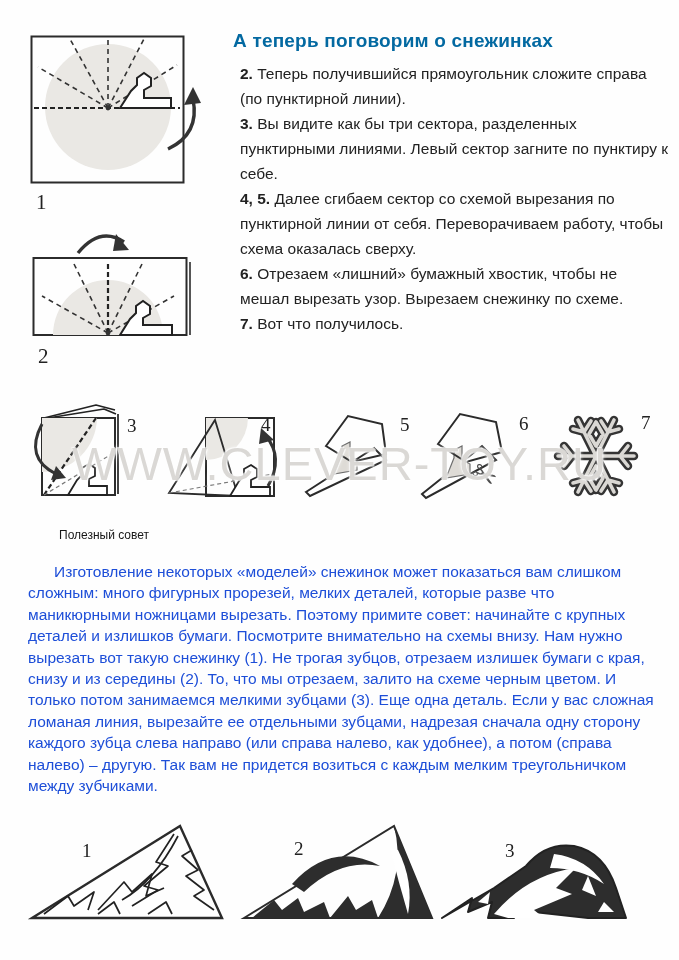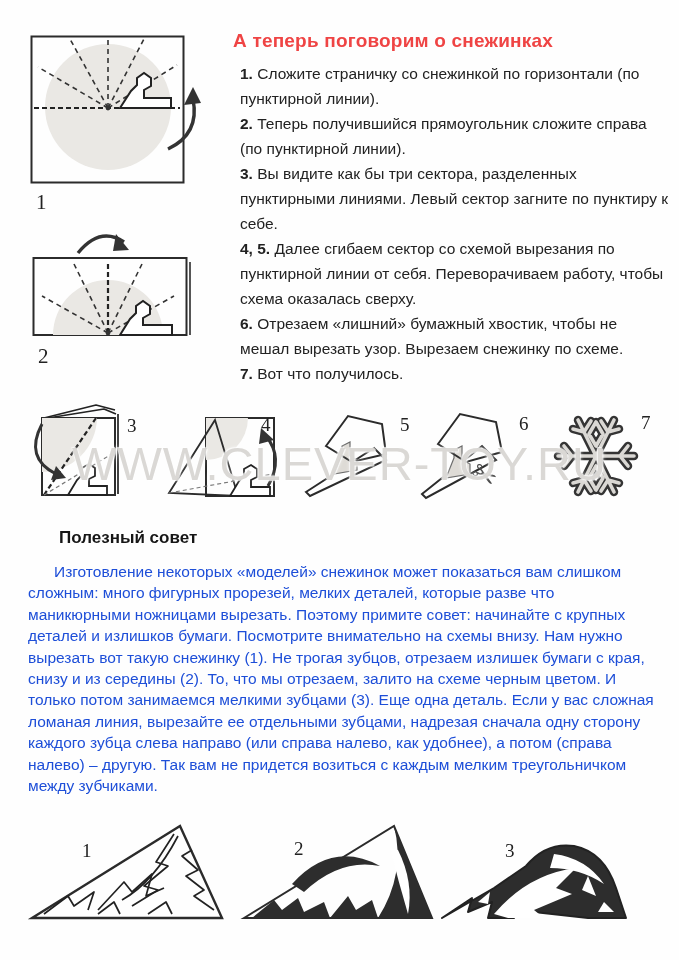--- a/index.html
+++ b/index.html
@@ -1,25 +1,25 @@
 <!DOCTYPE html>
 <html><head>
 <meta charset="utf-8">
 <style>
   html,body{margin:0;padding:0;background:#9a9a9a;}
   .page{
     position:relative;width:679px;height:960px;background:#fefefe;
     font-family:"Liberation Sans",sans-serif;color:#1e1e1e;overflow:hidden;
   }
   .abs{position:absolute;}
-  .title{font-size:19px;font-weight:bold;letter-spacing:.2px;color:#ef4444;}
+  .title{font-size:19px;font-weight:bold;letter-spacing:.2px;color:#0369a1;}
   .instructions{width:428px;}
   .instructions p{margin:0;font-size:15.5px;line-height:25px;color:#222;}
   .instructions .num{font-weight:bold;}
-  .tip-heading{font-size:17px;font-weight:bold;color:#161616;}
+  .tip-heading{font-size:12px;font-weight:normal;color:#161616;}
   .tip-body{width:626px;font-size:15.5px;line-height:21.4px;text-indent:26px;color:#1d4ed8;}
   .diagram-label{font-family:"Liberation Serif",serif;font-size:19px;color:#222;}
   .watermark{
     left:0;right:0;text-align:center;
     font-size:47px;font-weight:normal;letter-spacing:1px;
     color:rgba(187,184,179,0.55);
     text-shadow:0 0 1px rgba(255,255,255,.9),0 0 4px rgba(255,255,255,.9),
                 1px 1px 0 rgba(255,255,255,.6),-1px -1px 0 rgba(255,255,255,.6);
     white-space:nowrap;pointer-events:none;
   }
@@ -78,21 +78,20 @@
       <line x1="76" y1="107" x2="142" y2="70" class="dash"></line>
       <circle cx="76" cy="107" r="2.4" fill="#333"></circle>
     </g>
     <path class="boot" d="M88,109 L98,93 L104,87 L104,80 L111,75 L118,80 L118,88 L111,92 L111,99 L140,99 L140,109 Z"></path>
   </svg>
   <div class="abs diagram-label" style="left:38px;top:344px;font-size:21px;">2</div>
 
   <div class="abs title" style="left:233px;top:30px;width:420px;">А теперь поговорим о снежинках</div>
 
   <div class="abs instructions" style="left:240px;top:61px;">
-    <p><span class="num">1.</span><span> Сложите страничку со снежинкой по горизонтали (по пунктирной линии).</span></p>
     <p><span class="num">2.</span><span> Теперь получившийся прямоугольник сложите справа (по пунктирной линии).</span></p>
     <p><span class="num">3.</span><span> Вы видите как бы три сектора, разделенных пунктирными линиями. Левый сектор загните по пунктиру к себе.</span></p>
     <p><span class="num">4, 5.</span><span> Далее сгибаем сектор со схемой вырезания по пунктирной линии от себя. Переворачиваем работу, чтобы схема оказалась сверху.</span></p>
     <p><span class="num">6.</span><span> Отрезаем «лишний» бумажный хвостик, чтобы не мешал вырезать узор. Вырезаем снежинку по схеме.</span></p>
     <p><span class="num">7.</span><span> Вот что получилось.</span></p>
   </div>
 
   <svg class="abs" style="left:26px;top:400px;" width="108" height="102" viewBox="-8 0 108 102">
     <path class="thin" d="M10,18 L62,5 L81,10"></path>
     <path class="thin" d="M14,18 L70,9 L82,14"></path>

